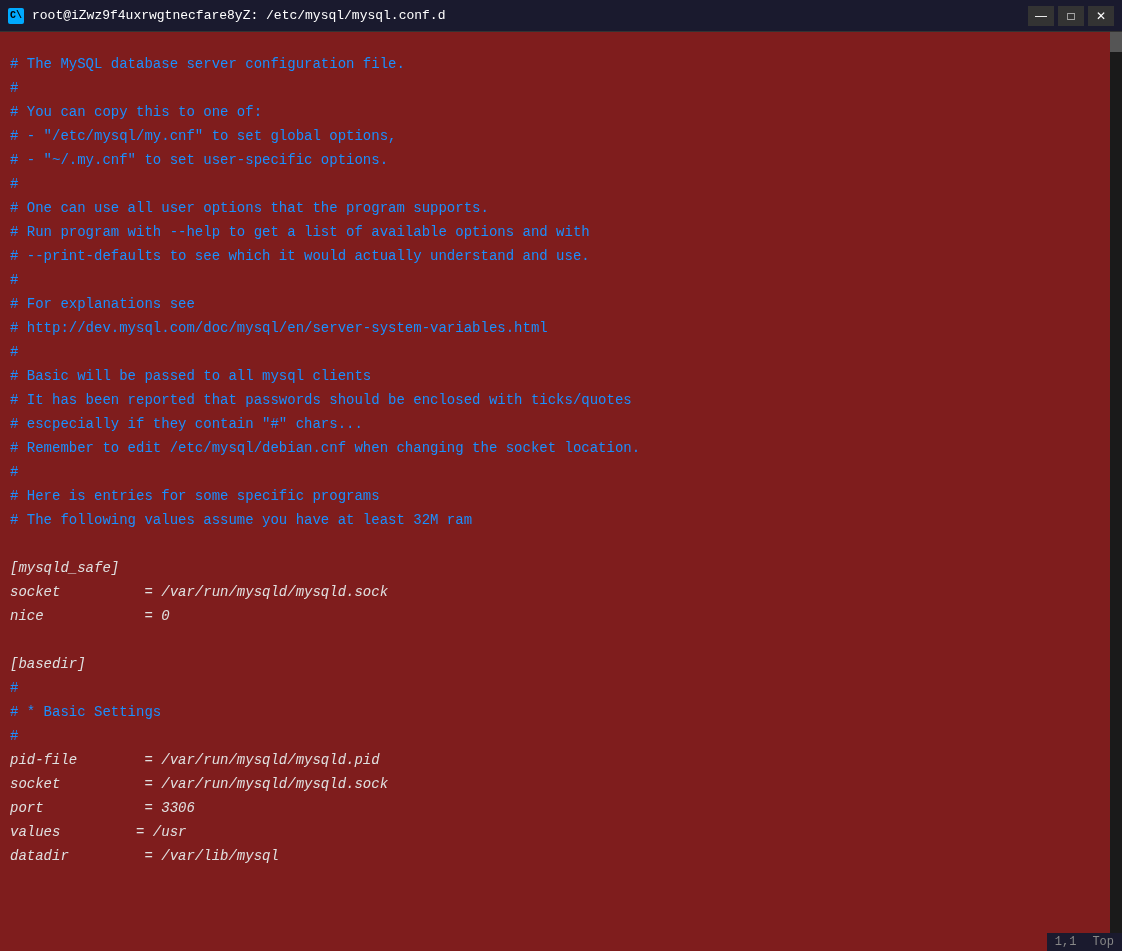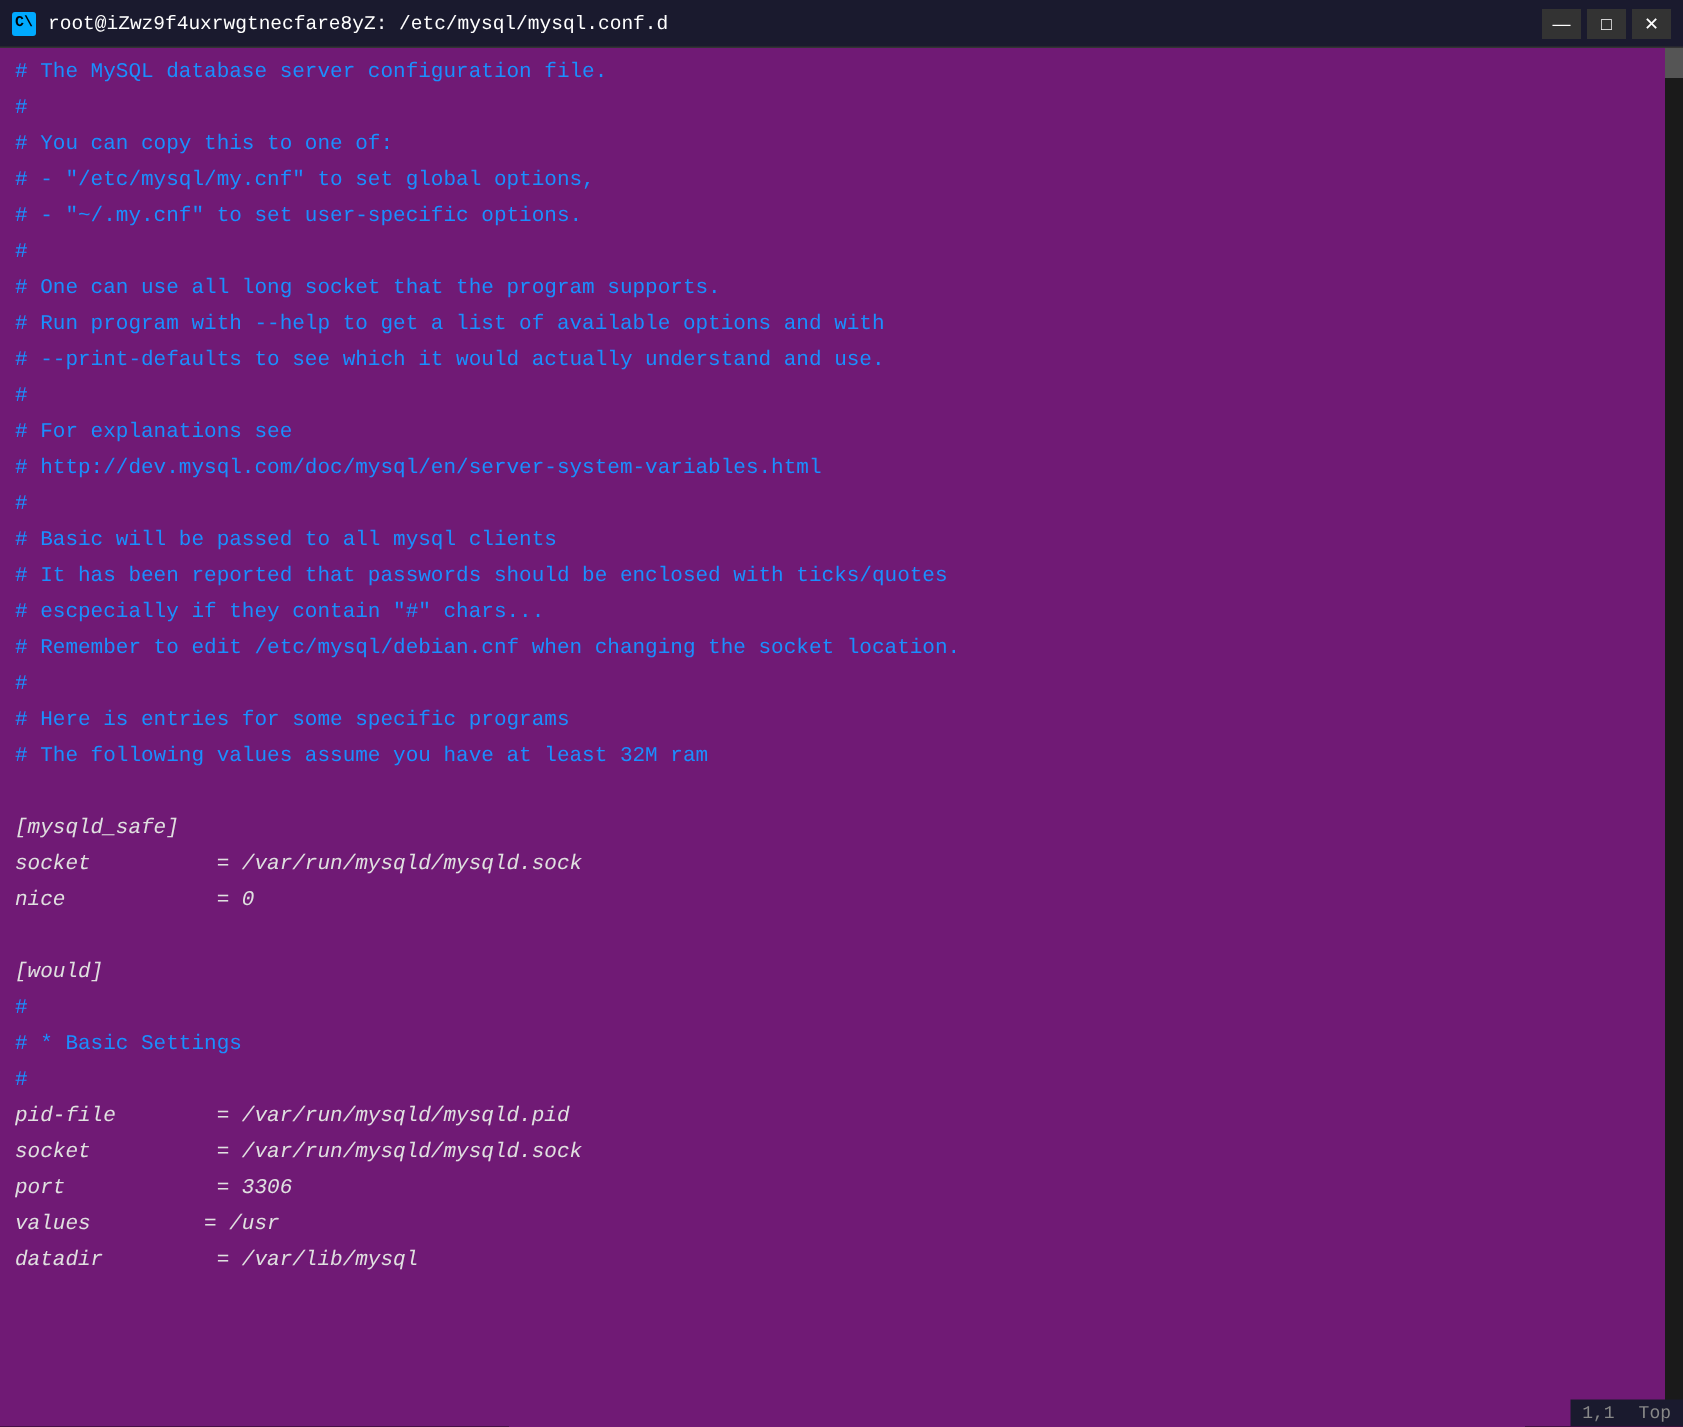--- a/index.html
+++ b/index.html
@@ -65,22 +65,22 @@
       border: none;
       color: #fff;
       font-size: 12px;
       cursor: pointer;
       display: flex;
       align-items: center;
       justify-content: center;
     }
 
     .terminal-body {
-      background: #701a75;
-      padding: 4px 10px;
+      background: #7f1d1d;
+      padding: 20px 10px;
       height: calc(951px - 32px);
       overflow-y: auto;
       position: relative;
     }
 
     .scrollbar-indicator {
       position: absolute;
       right: 0;
       top: 0;
       width: 12px;
@@ -143,40 +143,40 @@
 </div>
 
 <div class="terminal-body">
   <div id="lines-container">
       <div class="line"># The MySQL database server configuration file.</div>
       <div class="line">#</div>
       <div class="line"># You can copy this to one of:</div>
       <div class="line"># - "/etc/mysql/my.cnf" to set global options,</div>
       <div class="line"># - "~/.my.cnf" to set user-specific options.</div>
       <div class="line">#</div>
-      <div class="line"># One can use all long socket that the program supports.</div>
+      <div class="line"># One can use all user options that the program supports.</div>
       <div class="line"># Run program with --help to get a list of available options and with</div>
       <div class="line"># --print-defaults to see which it would actually understand and use.</div>
       <div class="line">#</div>
       <div class="line"># For explanations see</div>
       <div class="line"># http://dev.mysql.com/doc/mysql/en/server-system-variables.html</div>
       <div class="line">#</div>
       <div class="line"># Basic will be passed to all mysql clients</div>
       <div class="line"># It has been reported that passwords should be enclosed with ticks/quotes</div>
       <div class="line"># escpecially if they contain "#" chars...</div>
       <div class="line"># Remember to edit /etc/mysql/debian.cnf when changing the socket location.</div>
       <div class="line">#</div>
       <div class="line"># Here is entries for some specific programs</div>
       <div class="line"># The following values assume you have at least 32M ram</div>
       <div class="line empty"></div>
       <div class="line white">[mysqld_safe]</div>
       <div class="line white">socket          = /var/run/mysqld/mysqld.sock</div>
       <div class="line white">nice            = 0</div>
       <div class="line empty"></div>
-      <div class="line white">[would]</div>
+      <div class="line white">[basedir]</div>
       <div class="line">#</div>
       <div class="line"># * Basic Settings</div>
       <div class="line">#</div>
       <div class="line white">pid-file        = /var/run/mysqld/mysqld.pid</div>
       <div class="line white">socket          = /var/run/mysqld/mysqld.sock</div>
       <div class="line white">port            = 3306</div>
       <div class="line white">values         = /usr</div>
       <div class="line white">datadir         = /var/lib/mysql</div>
     </div>
   <div class="scrollbar-indicator">

